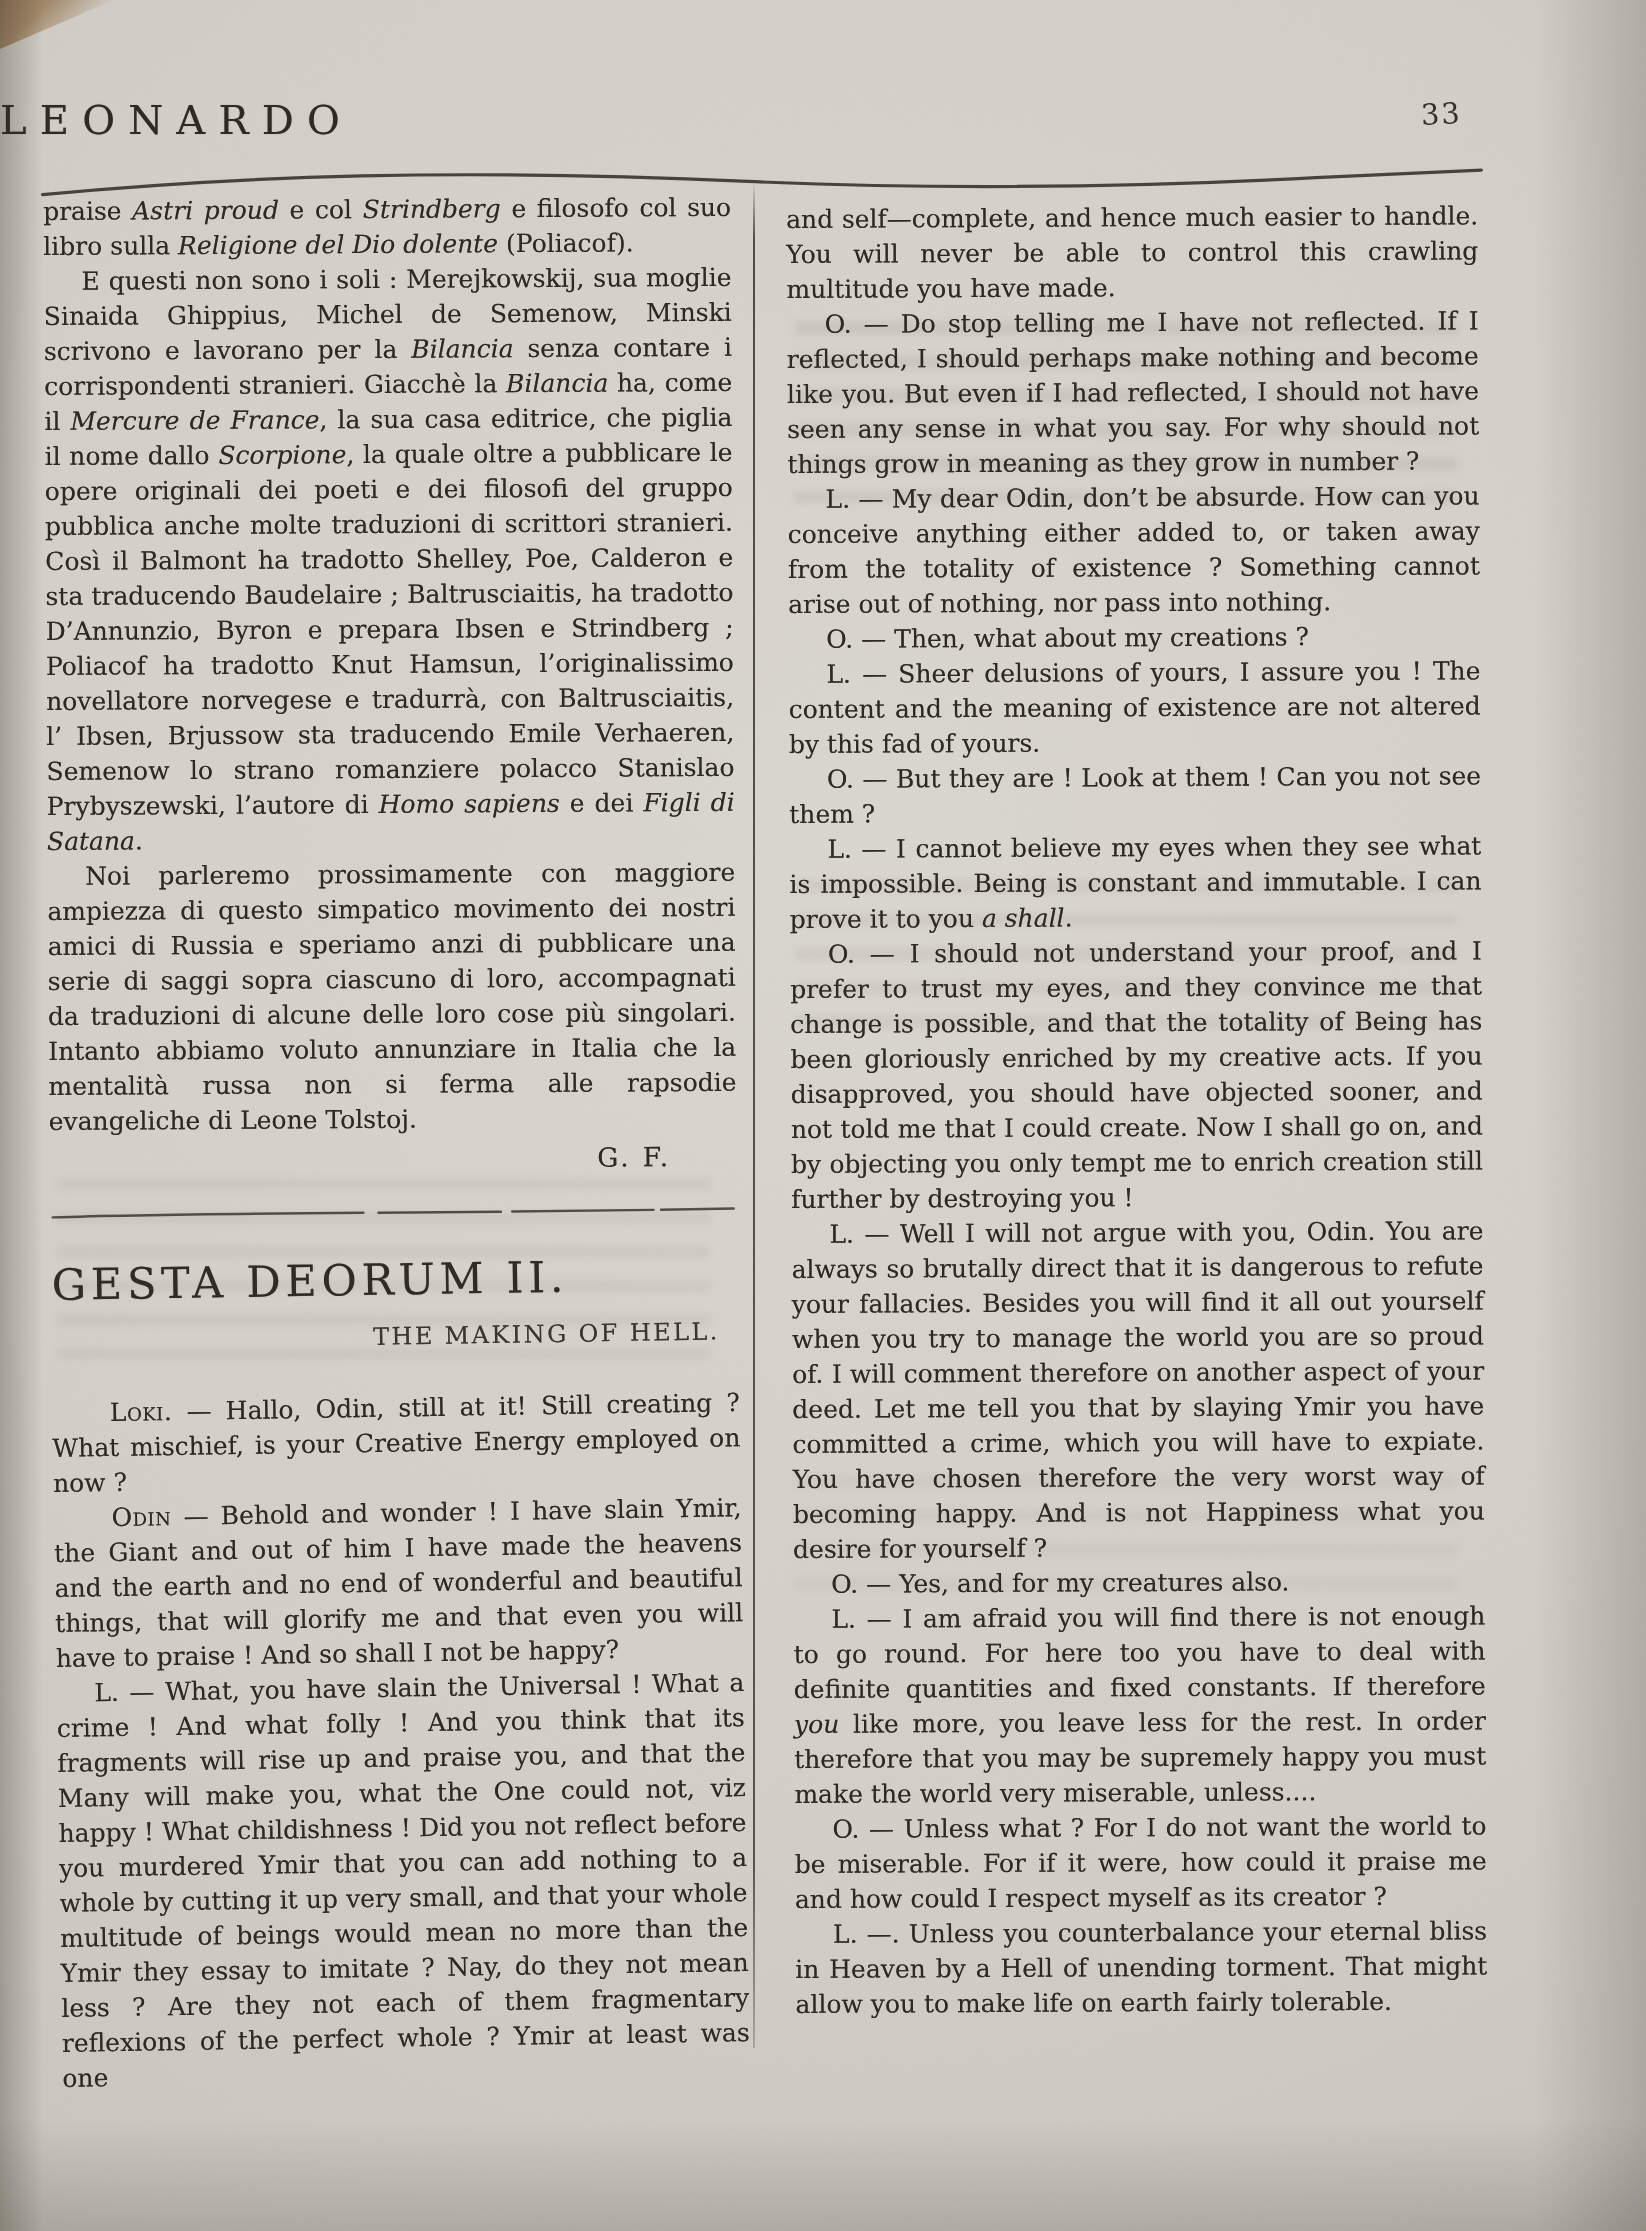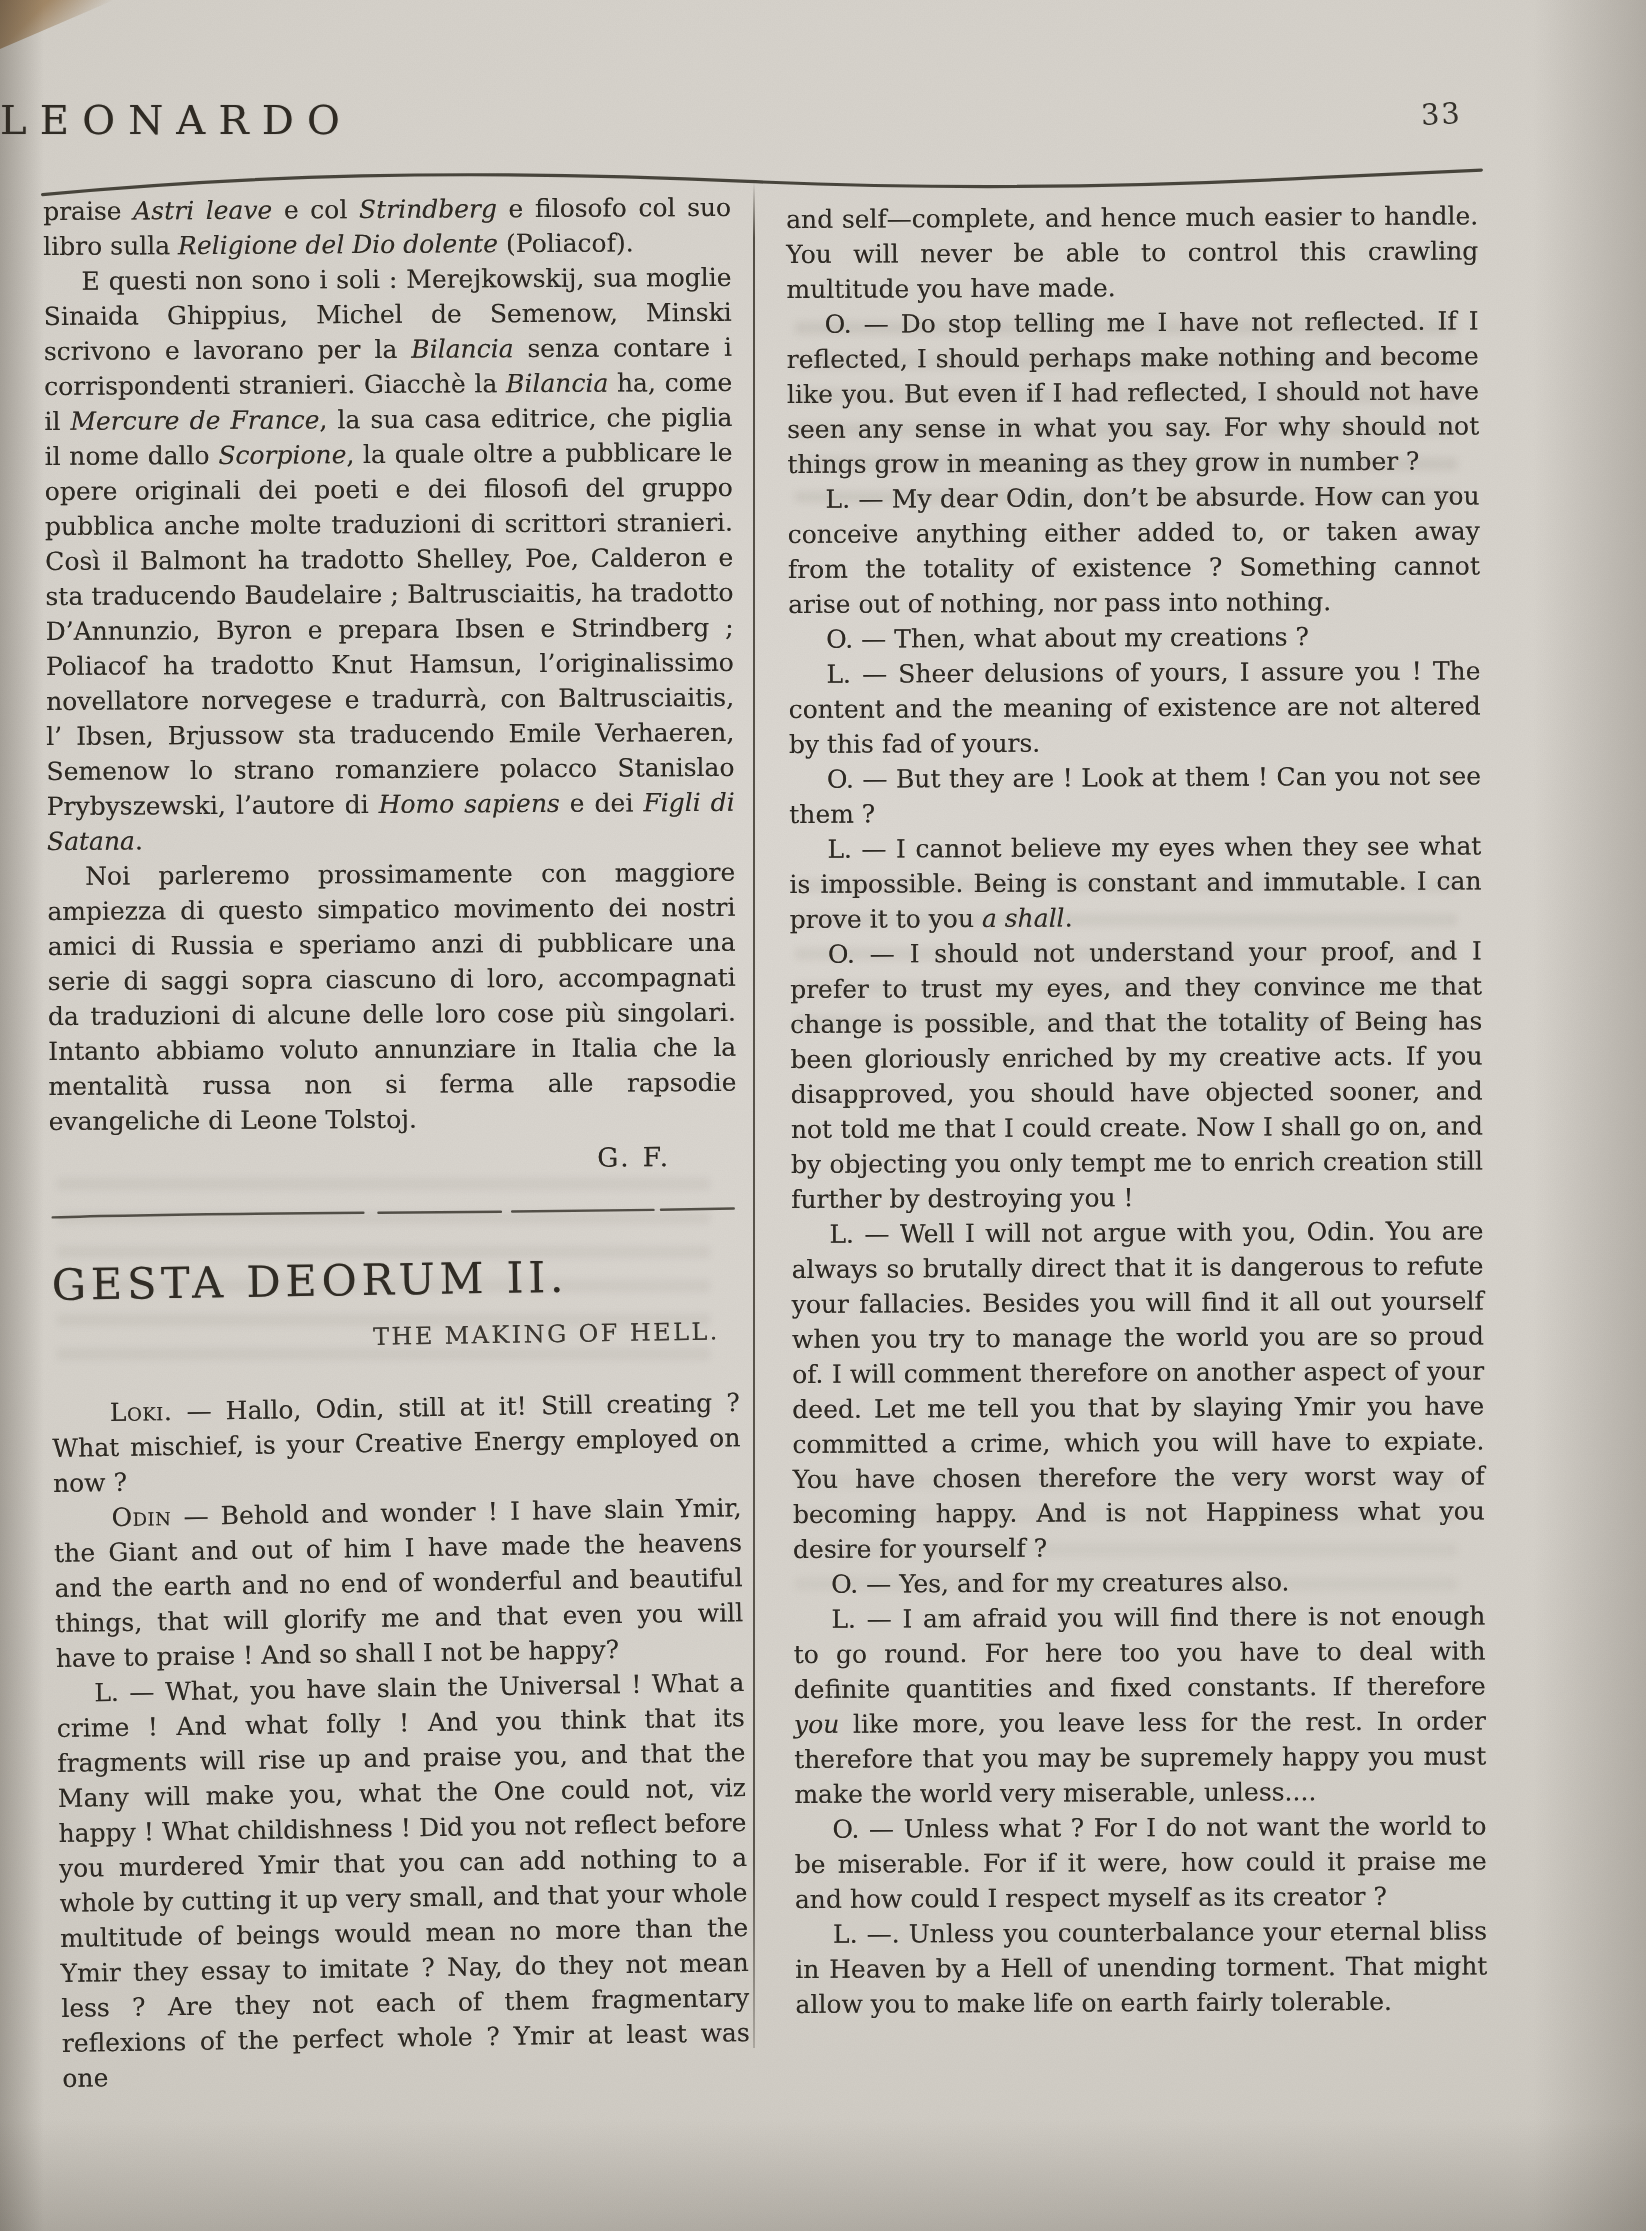--- a/index.html
+++ b/index.html
@@ -82,21 +82,21 @@
 
   <div class="col-divider"></div>
 
   <div class="ghost g1"></div>
   <div class="ghost g2"></div>
   <div class="ghost g3"></div>
   <div class="ghost g4"></div>
 
   <div class="col col-left">
     <div>
-        <p class="para"><span>praise </span><span class="it">Astri leave</span><span> e col </span><span class="it">Strindberg</span><span> e filosofo col suo libro sulla </span><span class="it">Religione del Dio dolente</span><span> (Poliacof).</span></p>
+        <p class="para"><span>praise </span><span class="it">Astri proud</span><span> e col </span><span class="it">Strindberg</span><span> e filosofo col suo libro sulla </span><span class="it">Religione del Dio dolente</span><span> (Poliacof).</span></p>
         <p class="para ind"><span>E questi non sono i soli : Merejkowskij, sua moglie Sinaida Ghippius, Michel de Semenow, Minski scrivono e lavorano per la </span><span class="it">Bilancia</span><span> senza contare i corrispondenti stranieri. Giacchè la </span><span class="it">Bilancia</span><span> ha, come il </span><span class="it">Mercure de France</span><span>, la sua casa editrice, che piglia il nome dallo </span><span class="it">Scorpione</span><span>, la quale oltre a pubblicare le opere originali dei poeti e dei filosofi del gruppo pubblica anche molte traduzioni di scrittori stranieri. Così il Balmont ha tradotto Shelley, Poe, Calderon e sta traducendo Baudelaire ; Baltrusciaitis, ha tradotto D’Annunzio, Byron e prepara Ibsen e Strindberg ; Poliacof ha tradotto Knut Hamsun, l’originalissimo novellatore norvegese e tradurrà, con Baltrusciaitis, l’ Ibsen, Brjussow sta traducendo Emile Verhaeren, Semenow lo strano romanziere polacco Stanislao Prybyszewski, l’autore di </span><span class="it">Homo sapiens</span><span> e dei </span><span class="it">Figli di Satana</span><span>.</span></p>
         <p class="para ind"><span>Noi parleremo prossimamente con maggiore ampiezza di questo simpatico movimento dei nostri amici di Russia e speriamo anzi di pubblicare una serie di saggi sopra ciascuno di loro, accompagnati da traduzioni di alcune delle loro cose più singolari. Intanto abbiamo voluto annunziare in Italia che la mentalità russa non si ferma alle rapsodie evangeliche di Leone Tolstoj.</span></p>
       </div>
     <div class="signature">G. F.</div>
     <svg class="section-rule" width="688" height="13.2" viewBox="0 0 727 14">
       <path d="M 2 10 C 180 5, 420 9, 725 5" fill="none" stroke="#3b372f" stroke-width="2.6" stroke-dasharray="330 16 130 12 150 8 200" stroke-linecap="round" opacity="0.85"></path>
     </svg>
     <div class="gesta">
       <h1 class="gesta-heading">GESTA DEORUM II.</h1>
       <div class="gesta-subheading">THE MAKING OF HELL.</div>

